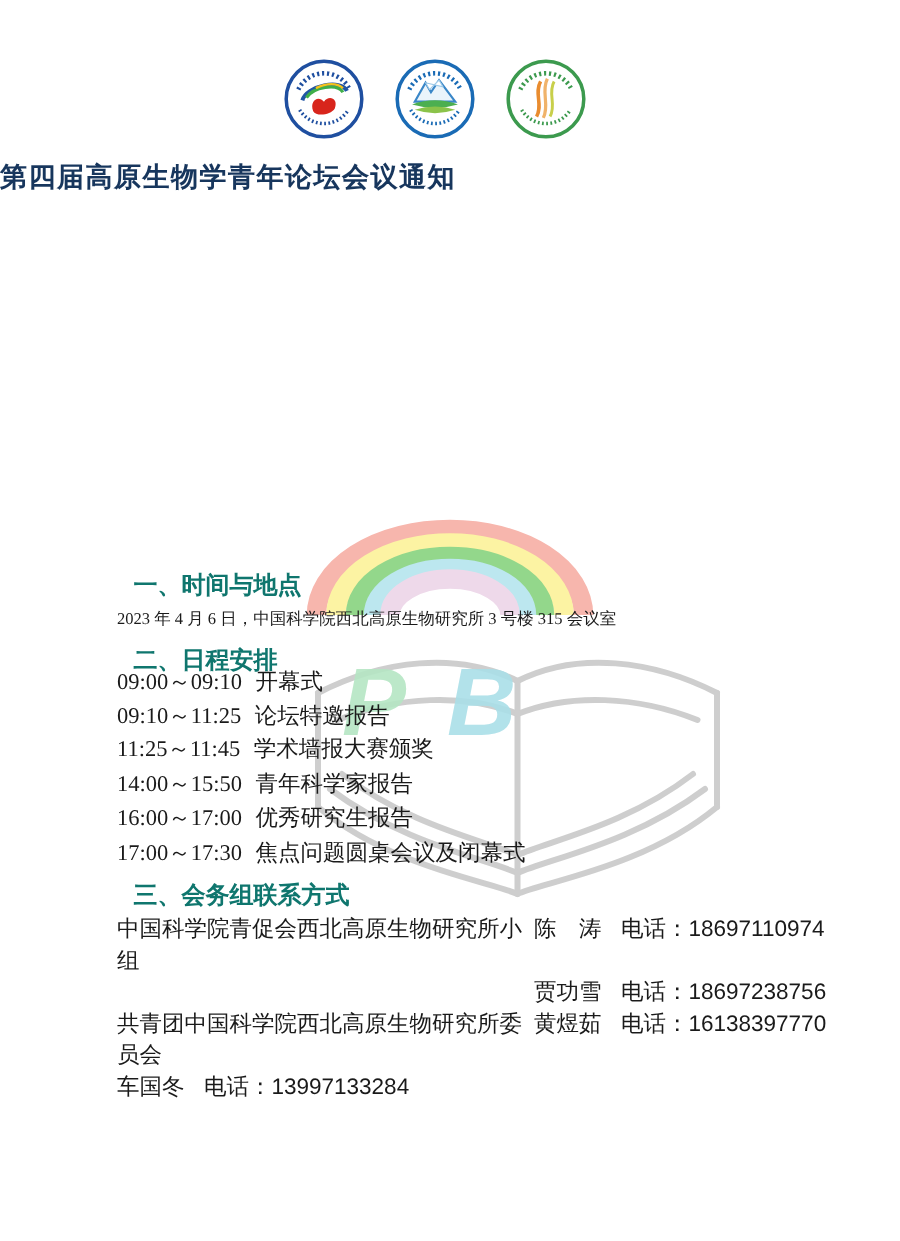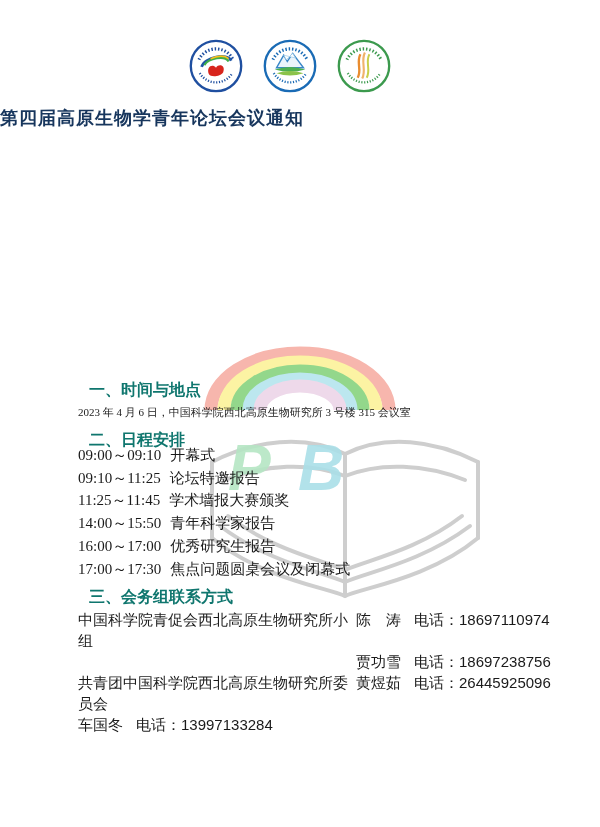--- a/index.html
+++ b/index.html
@@ -154,21 +154,21 @@
       <span class="tel"><span>电话：</span><span>18697110974</span></span>
     </div>
     <div class="contact-row">
       <span class="org"></span>
       <span class="name">贾功雪</span>
       <span class="tel"><span>电话：</span><span>18697238756</span></span>
     </div>
     <div class="contact-row">
       <span class="org">共青团中国科学院西北高原生物研究所委员会</span>
       <span class="name">黄煜茹</span>
-      <span class="tel"><span>电话：</span><span>26445925096</span></span>
+      <span class="tel"><span>电话：</span><span>16138397770</span></span>
     </div>
     <div class="contact-row">
       <span class="name">车国冬</span>
       <span class="tel"><span>电话：</span><span>13997133284</span></span>
     </div>
   </div>
 
 
 </div>
 

